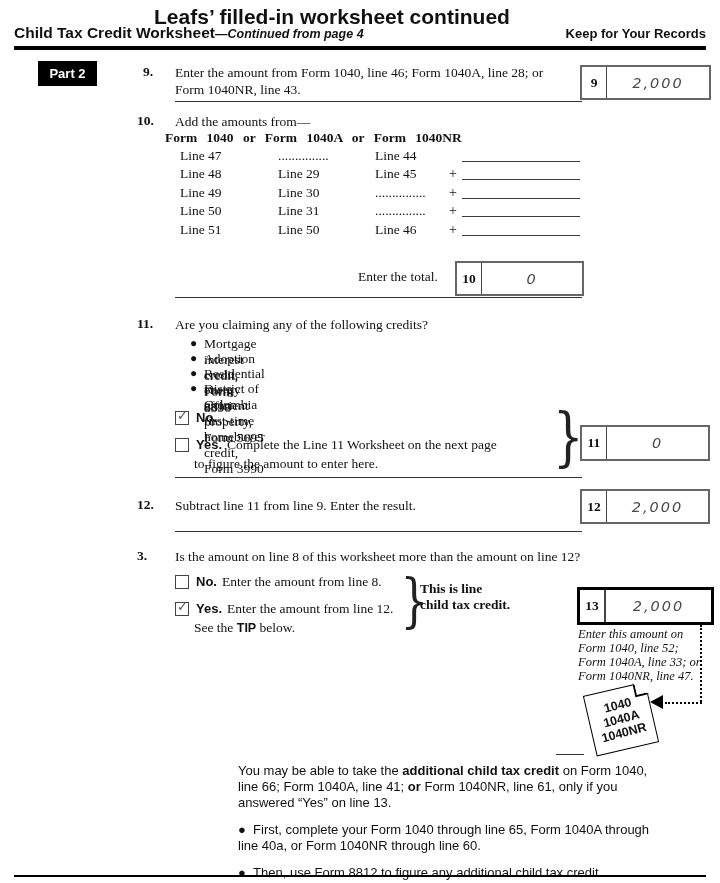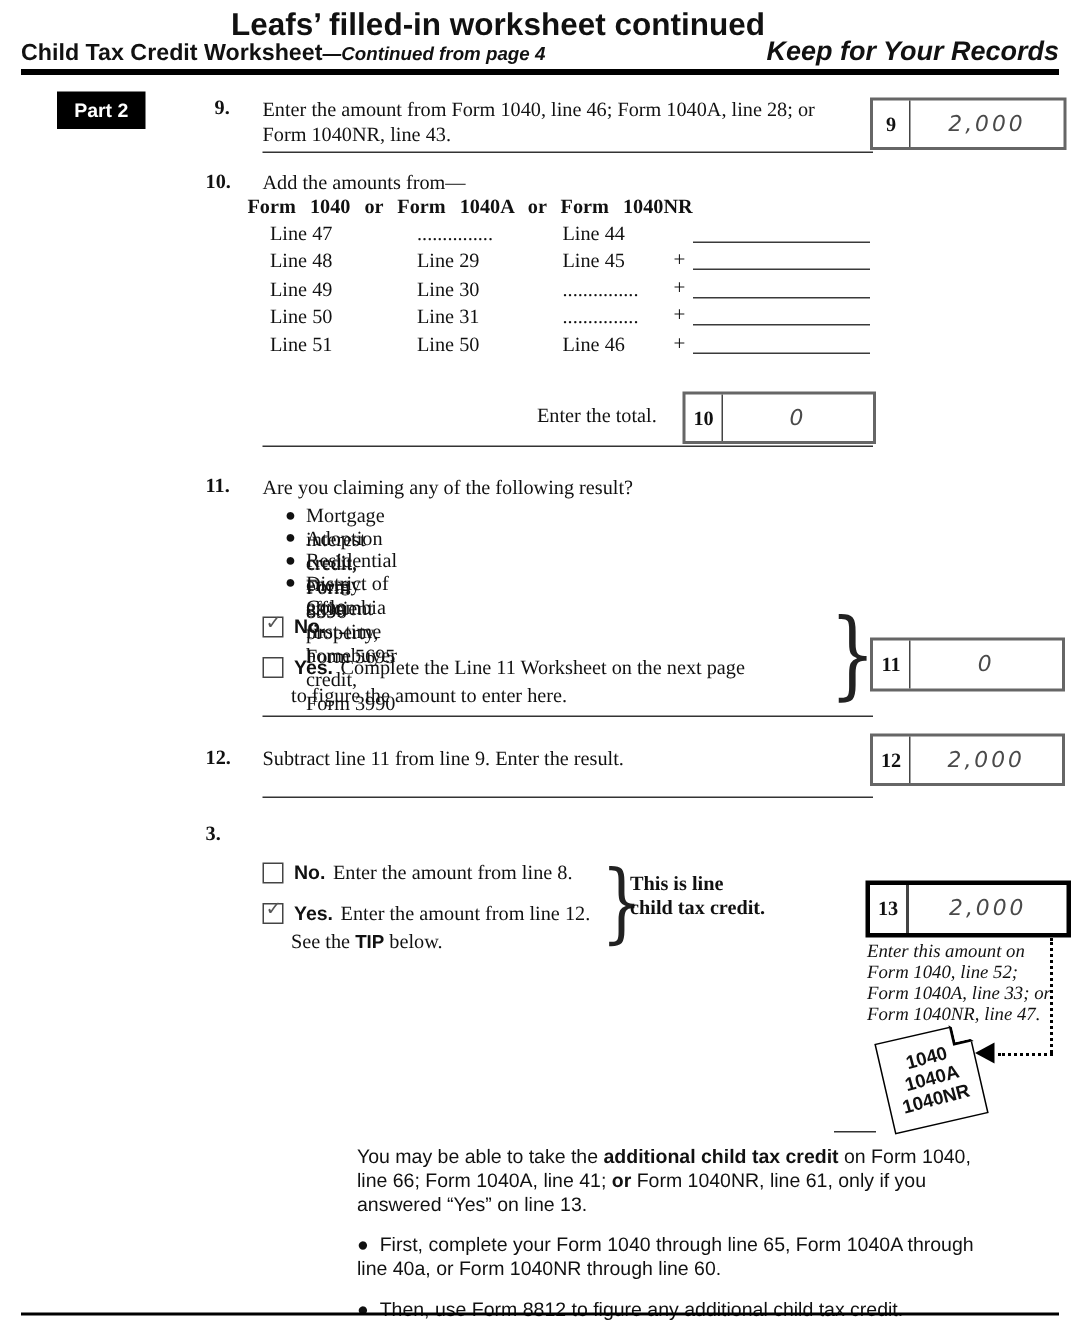--- a/index.html
+++ b/index.html
@@ -5,21 +5,21 @@
   html,body{margin:0;padding:0;background:#fff;}
   .page{position:relative;width:720px;height:883px;background:#fff;overflow:hidden;
         font-family:"Liberation Serif",serif;color:#111;}
   .abs{position:absolute;}
   
   .doc-title{top:5px;left:0;width:664px;text-align:center;
              font-family:"Liberation Sans",sans-serif;font-weight:bold;font-size:21px;}
   .subhead-row{top:24px;left:14px;width:692px;display:flex;justify-content:space-between;align-items:baseline;}
   .ws-title{font-family:"Liberation Sans",sans-serif;font-weight:bold;font-size:15.5px;}
   .ws-sub{font-family:"Liberation Sans",sans-serif;font-weight:bold;font-style:italic;font-size:12.5px;}
-  .keep{font-family:"Liberation Sans",sans-serif;font-weight:bold;font-style:italic;font-size:18px;}
+  .keep{font-family:"Liberation Sans",sans-serif;font-weight:bold;font-size:13px;}
   .thick-rule{top:46px;left:14px;width:692px;height:4px;background:#000;}
   .part-box{top:61px;left:38px;width:59px;height:25px;background:#000;color:#fff;
             font-family:"Liberation Sans",sans-serif;font-weight:bold;font-size:13px;
             display:flex;align-items:center;justify-content:center;}
   
   .num{font-weight:bold;font-size:13.5px;}
   .body-t{font-size:13.5px;line-height:17px;}
   .sep{height:0;border-top:1.5px solid #333;}
   .amtbox{border:2px solid #666;background:#fff;display:flex;}
   .amtbox .cell{width:24px;border-right:1.5px solid #444;display:flex;align-items:center;justify-content:center;
@@ -129,21 +129,21 @@
   </div>
 
   <span class="abs body-t" style="left:358px;top:268px;">Enter the total.</span>
   <div class="abs amtbox" style="left:455px;top:261px;width:125px;height:31px;">
     <span class="cell">10</span>
     <span class="val">0</span>
   </div>
   <div class="abs sep" style="left:175px;top:297px;width:407px;"></div>
 
   <span class="abs num" style="left:137px;top:316px;">11.</span>
-  <span class="abs body-t" style="left:175px;top:316px;">Are you claiming any of the following result?</span>
+  <span class="abs body-t" style="left:175px;top:316px;">Are you claiming any of the following credits?</span>
 
   <div class="abs" style="top:336px;">
     <span class="dot">●</span>
     <span class="btxt">Mortgage interest credit, Form 8396</span>
   </div>
   <div class="abs" style="top:351px;">
     <span class="dot">●</span>
     <span class="btxt">Adoption credit, Form 8839</span>
   </div>
   <div class="abs" style="top:366px;">
@@ -178,20 +178,21 @@
 
   <span class="abs num" style="left:137px;top:497px;">12.</span>
   <span class="abs body-t" style="left:175px;top:497px;">Subtract line 11 from line 9. Enter the result.</span>
   <div class="abs amtbox" style="left:580px;top:489px;width:126px;height:31px;">
     <span class="cell">12</span>
     <span class="val">2,000</span>
   </div>
   <div class="abs sep" style="left:175px;top:531px;width:407px;"></div>
 
   <span class="abs num" style="left:137px;top:548px;">3.</span>
+  <span class="abs body-t" style="left:175px;top:548px;">Is the amount on line 8 of this worksheet more than the amount on line 12?</span>
 
   <div class="abs chk-row" style="left:175px;top:574px;">
     <span class="chk">
         <span class="mark"></span>
       </span>
     <span class="blabel">No.</span>
     <span>Enter the amount from line 8.</span>
   </div>
   <div class="abs chk-row" style="left:175px;top:601px;">
     <span class="chk">

